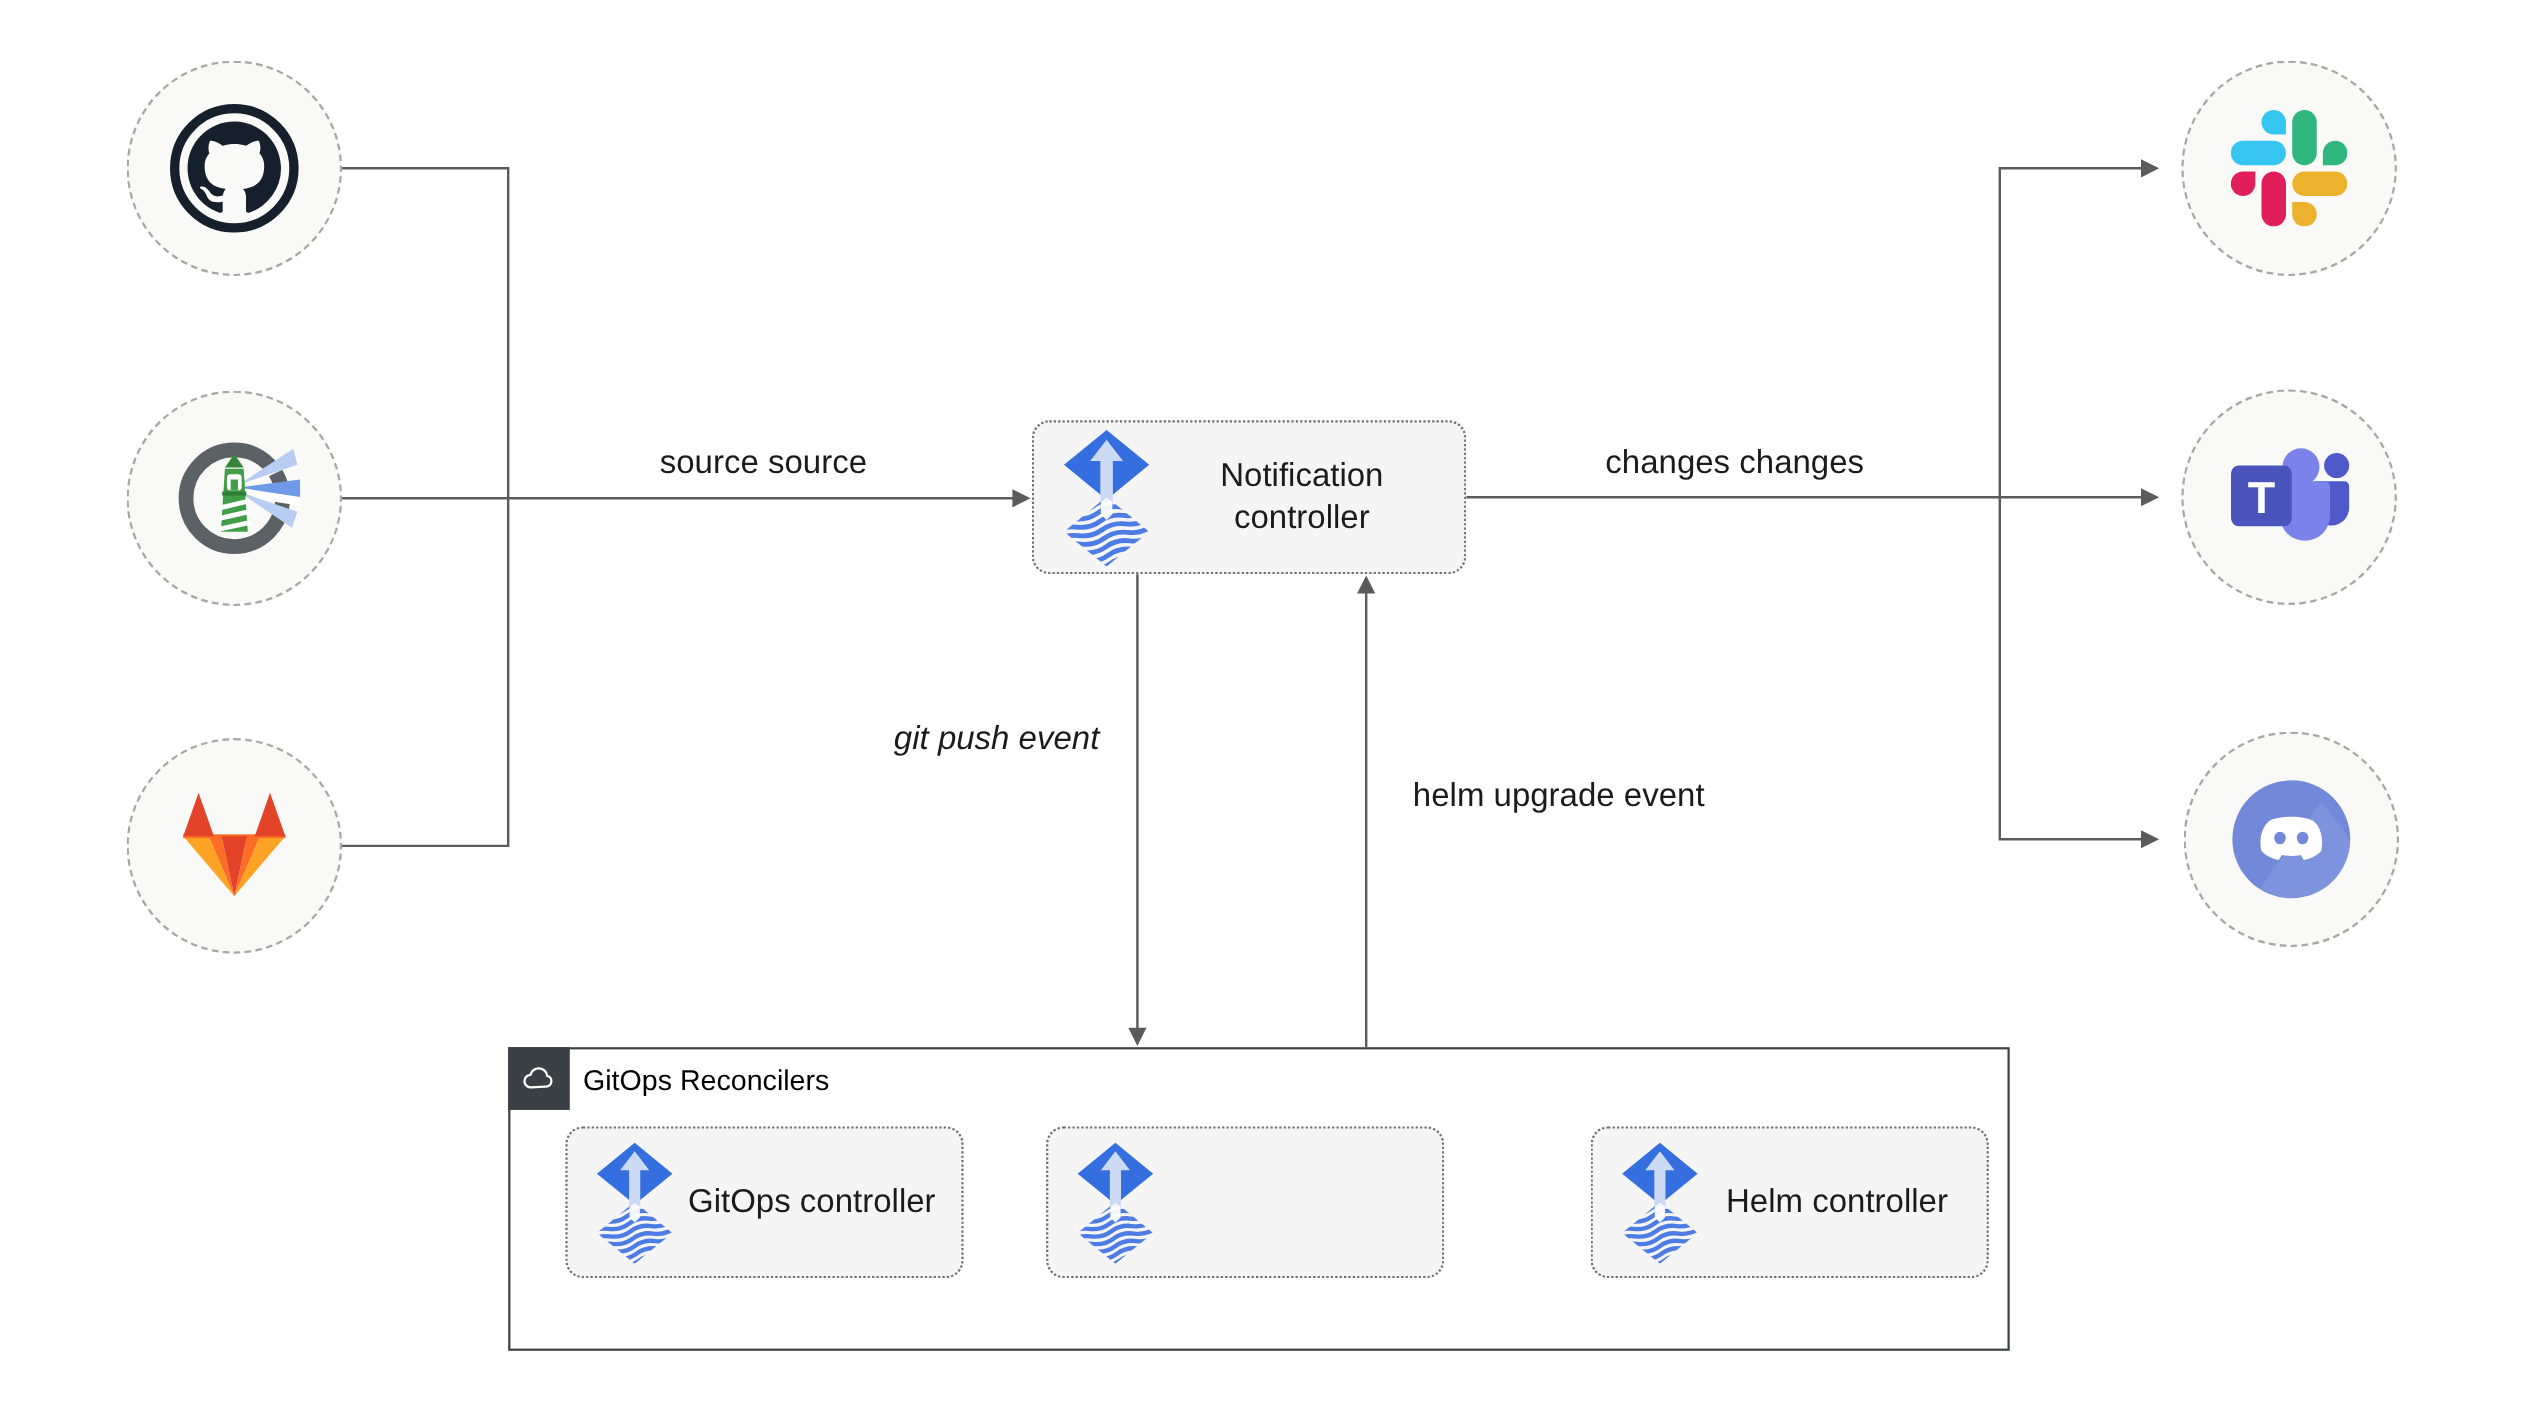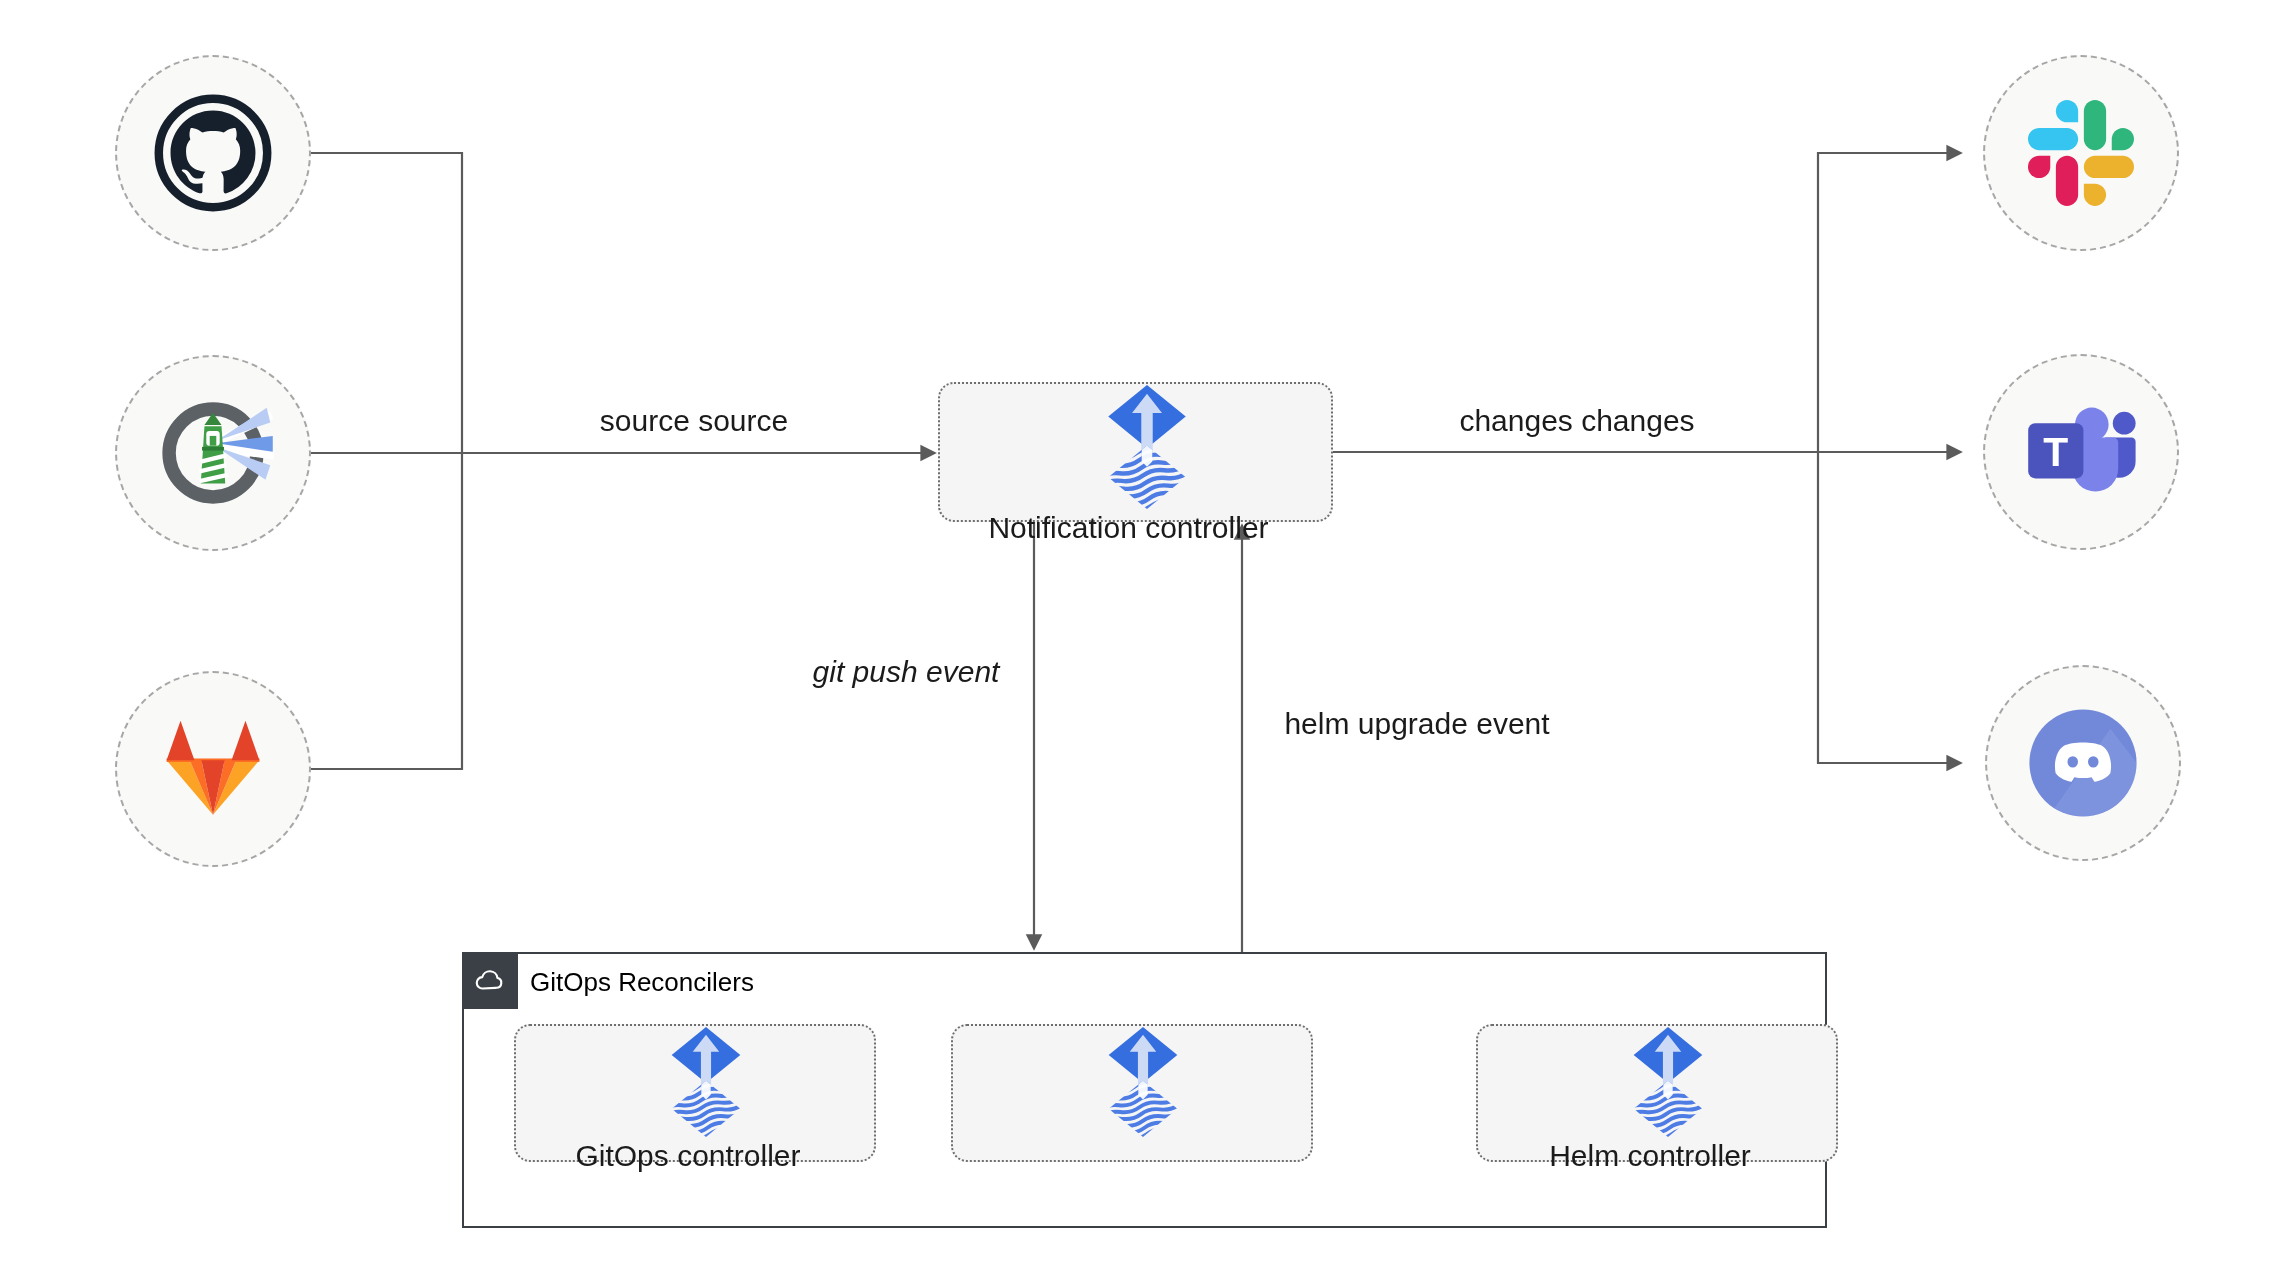--- a/index.html
+++ b/index.html
@@ -16,21 +16,20 @@
     position:absolute;width:196px;height:196px;box-sizing:border-box;
     border:2px dashed var(--circle-border);border-radius:50%;
     background:var(--circle-fill);
     display:flex;align-items:center;justify-content:center;
   }
   
   .node{
     position:absolute;box-sizing:border-box;display:flex;align-items:center;
     border:2.5px dotted var(--node-border);border-radius:16px;
     background:var(--node-fill);
-    flex-direction:column;
   }
   .node .flux{margin-left:22px;flex:0 0 auto;}
   .node .label{
     flex:1;text-align:center;font-size:30px;line-height:38px;
     color:var(--label-color);padding-right:14px;
   }
   
   .group-box{
     position:absolute;left:462px;top:952px;width:1365px;height:276px;
     box-sizing:border-box;border:2.5px solid var(--container-color);background:#fff;
@@ -197,21 +196,21 @@
       </svg>
     <div class="label">GitOps controller</div>
   </div>
 
   <div class="node" style="left:951px;top:1024px;width:362px;height:138px;">
     <svg class="flux" width="78" height="111" viewBox="0 0 100 142">
         <use href="#flux-sym"></use>
       </svg>
   </div>
 
-  <div class="node" style="left:1476px;top:1024px;width:362px;height:138px;">
+  <div class="node" style="left:1446px;top:1024px;width:362px;height:138px;">
     <svg class="flux" width="78" height="111" viewBox="0 0 100 142">
         <use href="#flux-sym"></use>
       </svg>
     <div class="label">Helm controller</div>
   </div>
 
   <div class="edge-label" style="left:694px;top:421px;">source source</div>
   <div class="edge-label" style="left:1577px;top:421px;">changes changes</div>
   <div class="edge-label" style="left:906px;top:672px;font-style:italic;">git push event</div>
   <div class="edge-label" style="left:1417px;top:713px;margin-top:11px;">helm upgrade event</div>

